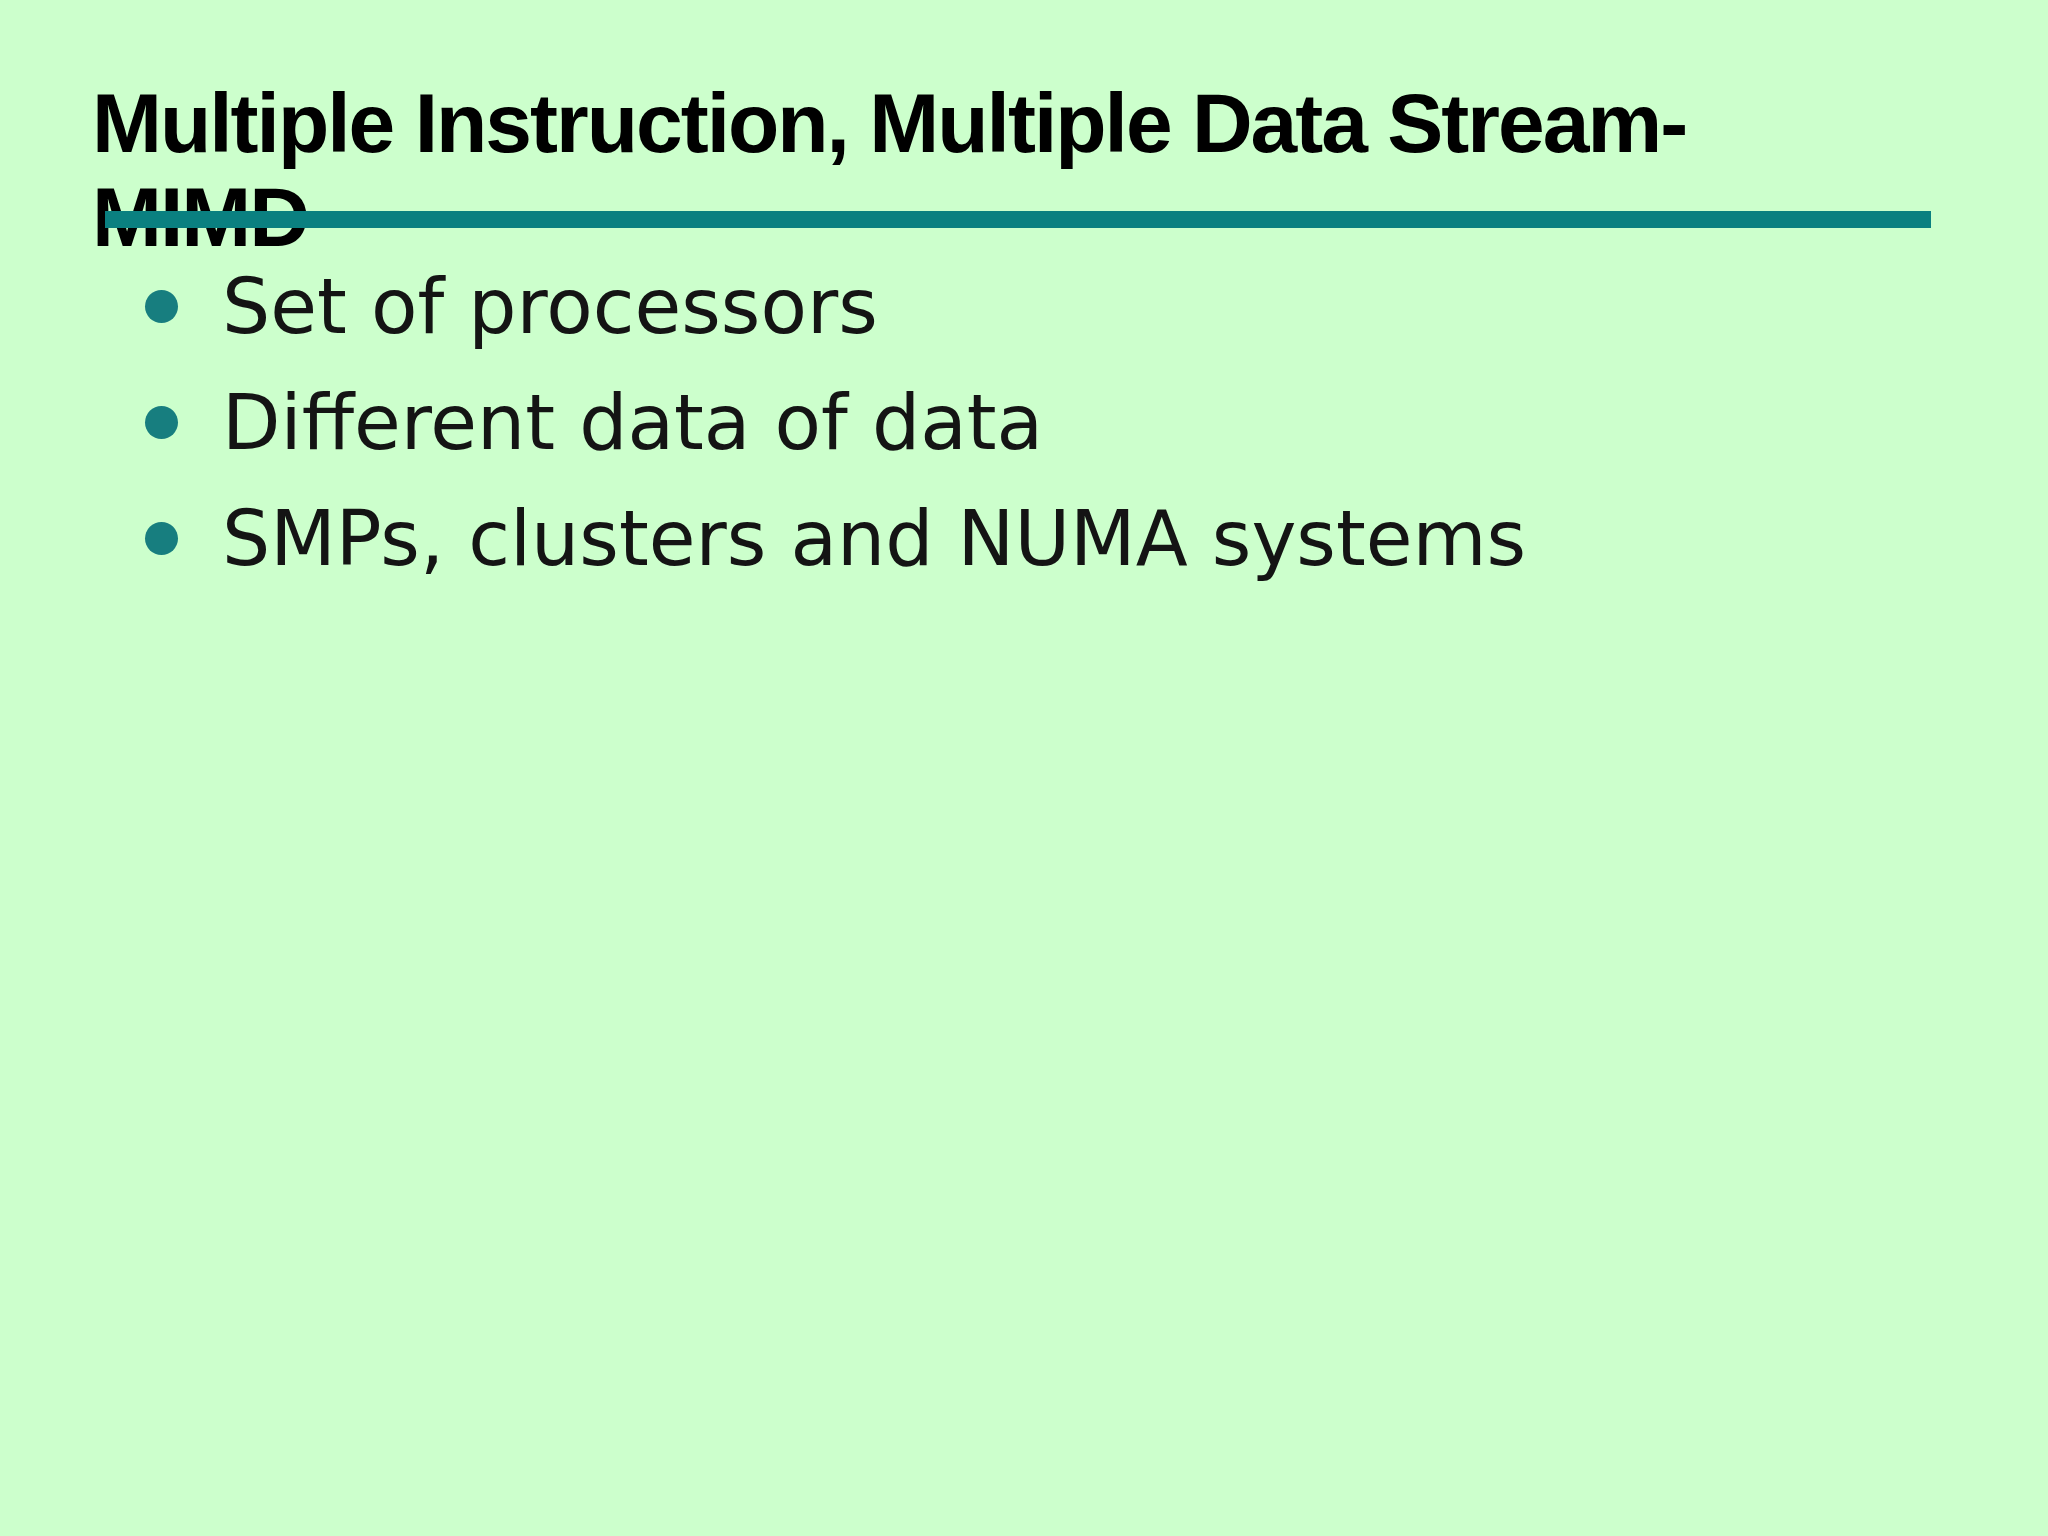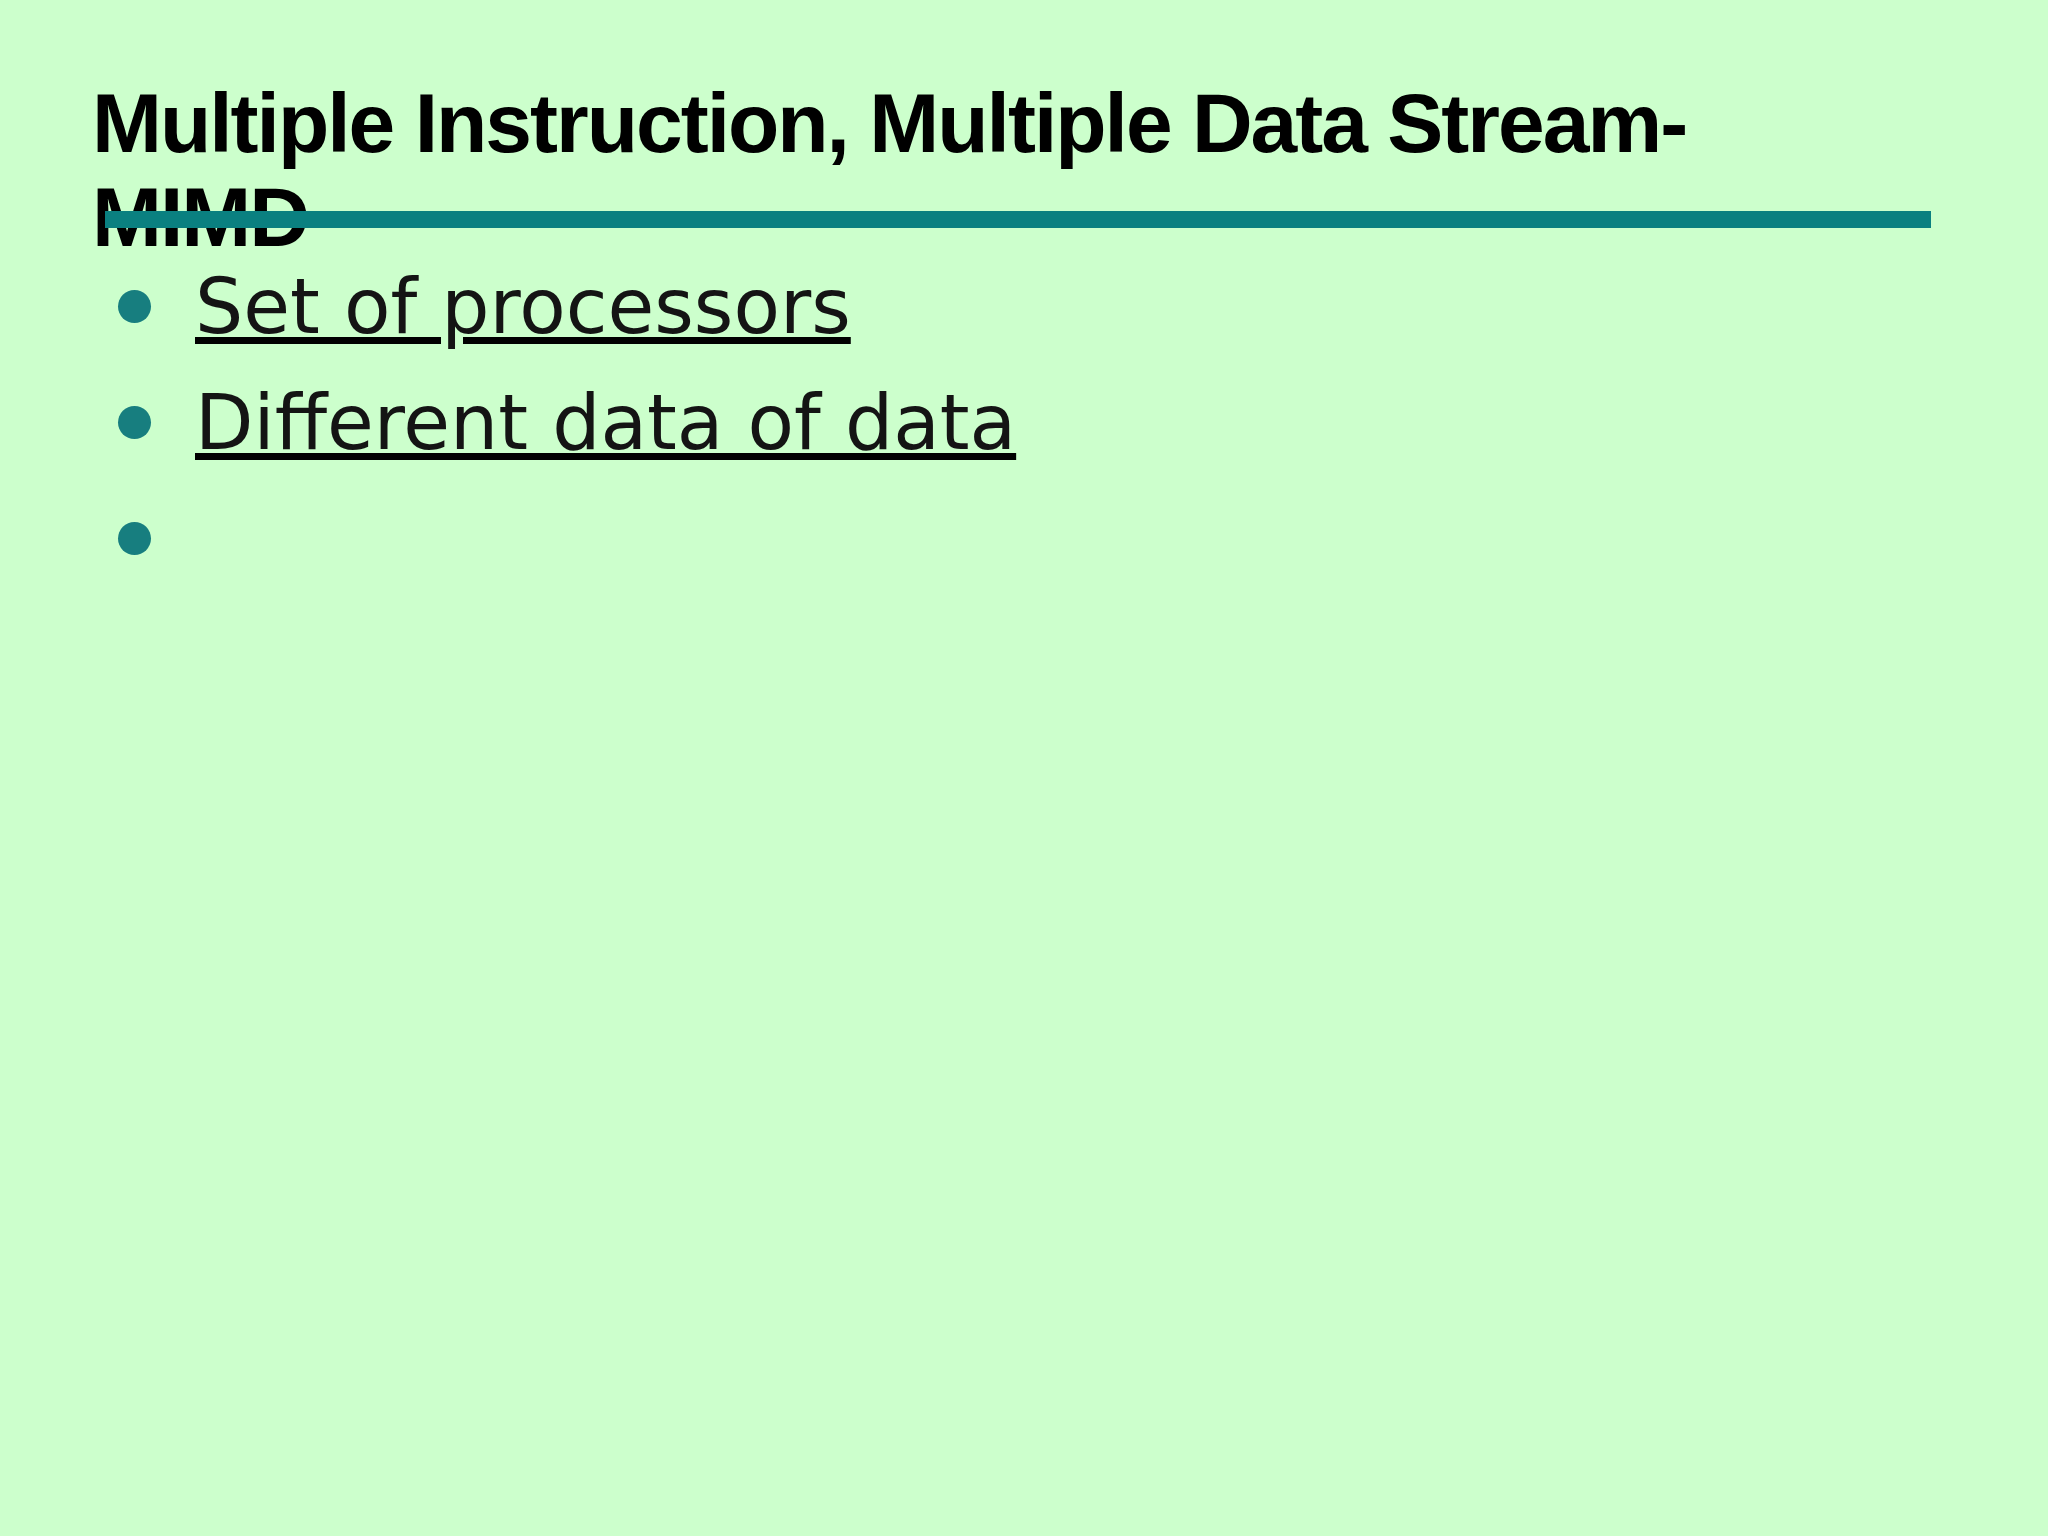--- a/index.html
+++ b/index.html
@@ -30,27 +30,26 @@
   .title-rule {
     position: absolute;
     left: 105px;
     top: 211px;
     width: 1826px;
     height: 17px;
     background: #0a8080;
   }
   .bullet-list {
     position: absolute;
-    left: 85px;
+    left: 112px;
     top: 262px;
     width: 1700px;
     margin: 0;
     padding: 0;
     list-style: none;
-    text-decoration: underline;
   }
   .bullet-item {
     position: relative;
     margin: 0 0 26px 0;
     padding-left: 110px;
     font-size: 76px;
     line-height: 90px;
     color: #141414;
   }
   .bullet-dot {
@@ -76,16 +75,17 @@
     <li class="bullet-item">
       <span class="bullet-dot"></span>
       <span>Set of processors</span>
     </li>
     <li class="bullet-item">
       <span class="bullet-dot"></span>
       <span>Different data of data</span>
     </li>
     <li class="bullet-item">
       <span class="bullet-dot"></span>
+      <span>SMPs, clusters and NUMA systems</span>
     </li>
   </ul>
 
 </div>
 
 </body></html>

